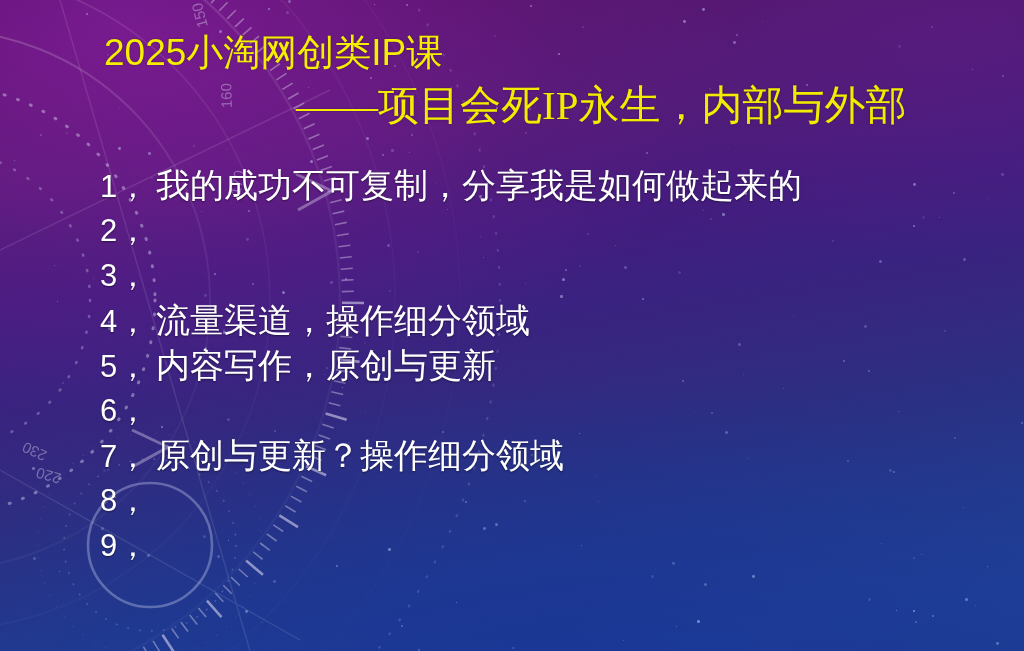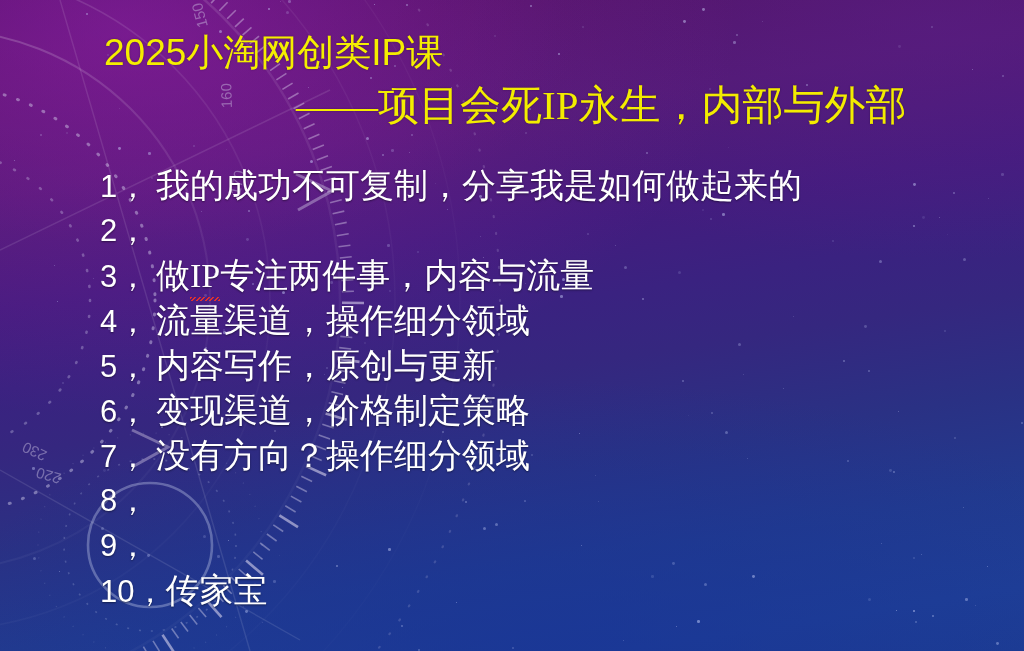--- a/index.html
+++ b/index.html
@@ -511,44 +511,38 @@
     <div id="list">
         <div class="row">
           <span class="num">1，</span>
           <span class="txt">我的成功不可复制，分享我是如何做起来的</span>
         </div>
         <div class="row">
           <span class="num">2，</span>
         </div>
         <div class="row">
           <span class="num">3，</span>
-          <span class="txt">做<span class="sq">IP</span>专注两件事，内容与流量</span>
         </div>
         <div class="row">
           <span class="num">4，</span>
           <span class="txt">流量渠道，操作细分领域</span>
         </div>
         <div class="row">
           <span class="num">5，</span>
           <span class="txt">内容写作，原创与更新</span>
         </div>
         <div class="row">
           <span class="num">6，</span>
-          <span class="txt">变现渠道，价格制定策略</span>
         </div>
         <div class="row">
           <span class="num">7，</span>
-          <span class="txt">没有方向？操作细分领域</span>
+          <span class="txt">原创与更新？操作细分领域</span>
         </div>
         <div class="row">
           <span class="num">8，</span>
         </div>
         <div class="row">
           <span class="num">9，</span>
-        </div>
-        <div class="row">
-          <span class="num">10，</span>
-          <span class="txt">传家宝</span>
         </div>
       </div>
 
   </div>
 </div>
 
 </body></html>

